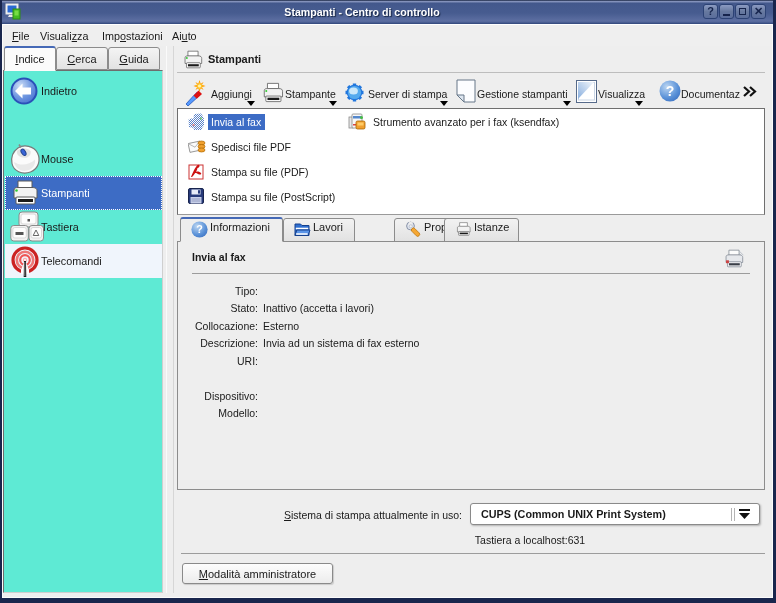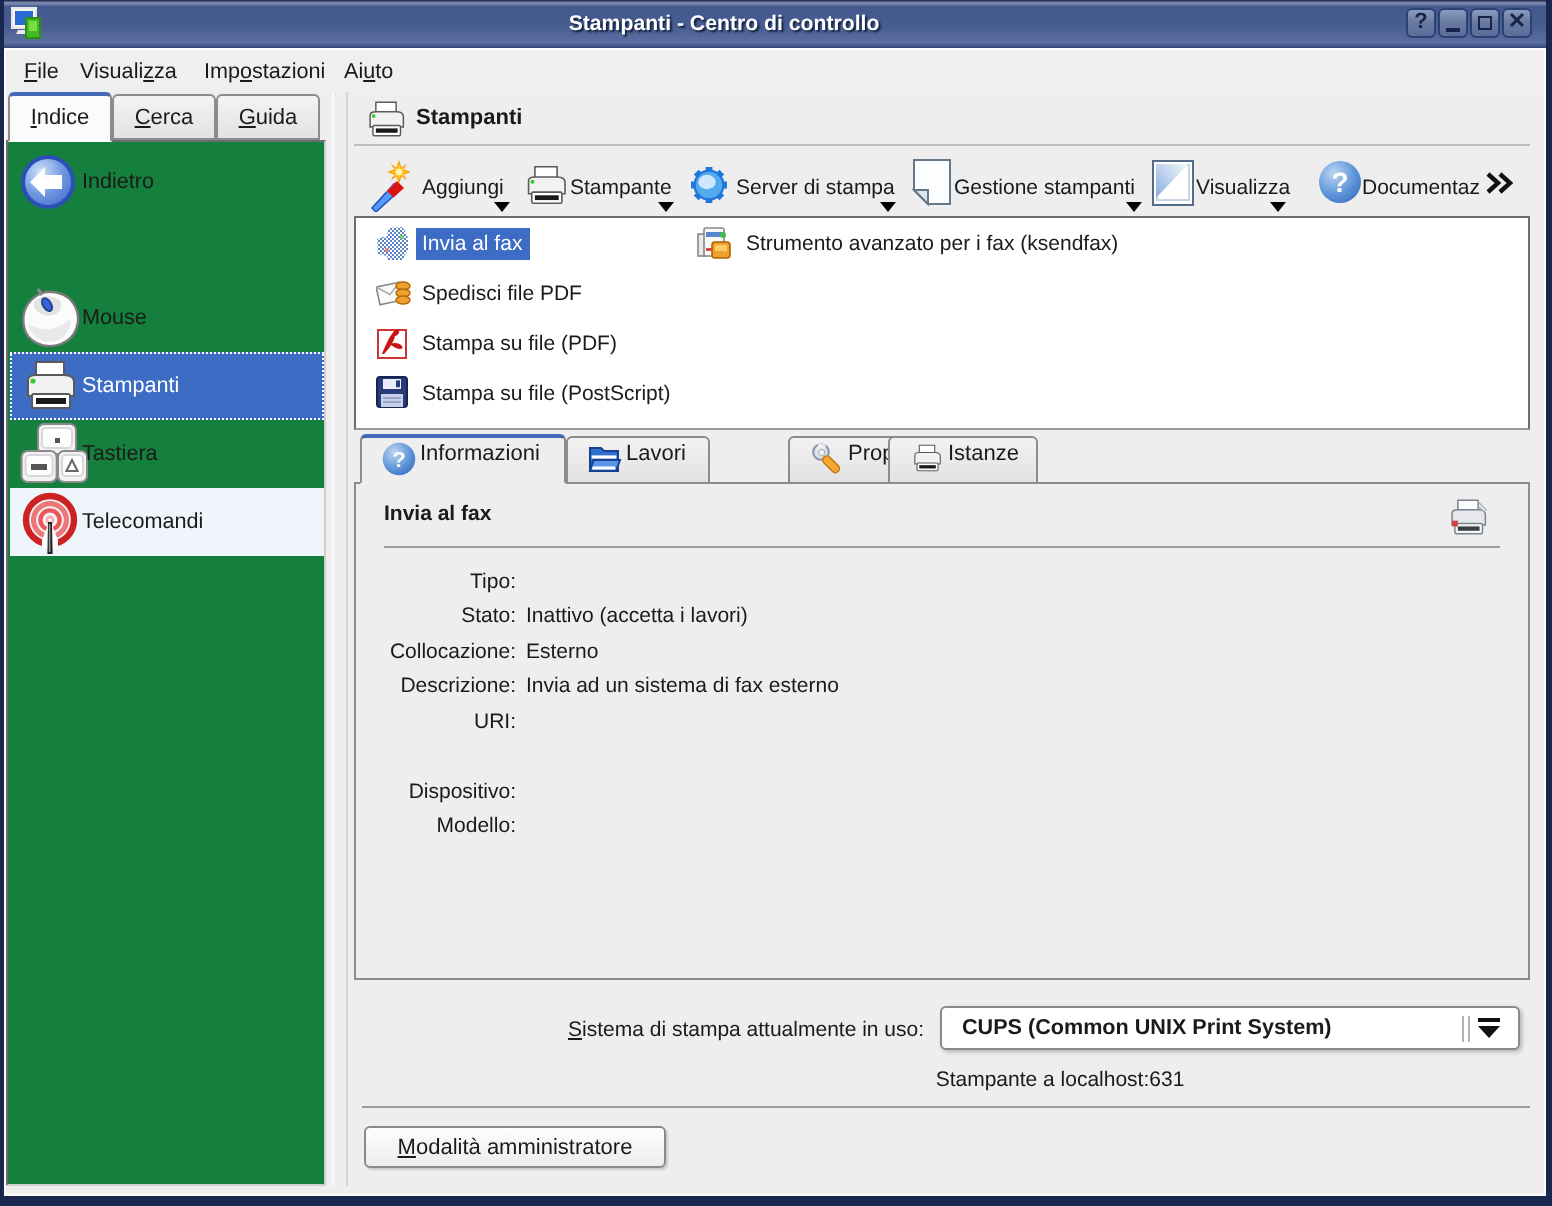--- a/index.html
+++ b/index.html
@@ -31,21 +31,21 @@
 #menubar span { position:absolute; top:5px; font-size:10.8px; }
 u { text-decoration:underline; }
 
 
 .ltab { position:absolute; top:47px; height:23px; border:1px solid #8c8c8c;
   background:linear-gradient(180deg,#f4f4f4,#e2e2e2); text-align:center;
   font-size:11px; padding-top:5px; border-radius:3px 3px 0 0; }
 #ltab1 { left:4px; width:52px; background:#fbfbfb; border-bottom:1px solid #fbfbfb;
   border-top:2px solid #4569b6; height:25px; top:46px; z-index:3; }
 
-#leftbox { left:3px; top:70px; width:160px; height:523px; background:#15803d;
+#leftbox { left:3px; top:70px; width:160px; height:523px; background:#5eead4;
   border:1px solid #6e6e6e; border-bottom-color:#cfcfcf; border-right-color:#cfcfcf; }
 .lrow { position:absolute; left:1px; width:157px; height:34px; }
 .lrow .ic { position:absolute; left:5px; top:3px; }
 .lrow .tx { position:absolute; left:36px; top:11px; font-size:10.8px; }
 .alt { background:#f0f5fc; }
 #lrow-sel { background:#3d6cc5; outline:1px dotted #ffffff; outline-offset:-1px; }
 #lrow-sel .tx { color:#ffffff; }
 
 
 #splitter { left:165px; top:46px; width:11px; height:547px; background:#eeeeee; }
@@ -411,21 +411,21 @@
 <div class="abs" id="combolbl"><u>S</u>istema di stampa attualmente in uso:</div>
 <div class="abs" id="combo">
   <div class="tx">CUPS (Common UNIX Print System)</div>
   <div class="grip" style="right:27px;"></div>
   <div class="grip" style="right:24px;"></div>
   <svg width="13" height="13" viewBox="0 0 13 13" style="position:absolute;right:8px;top:4px;">
     <rect x="1" y="1" width="11" height="2" fill="#111111"></rect>
     <path d="M1 5 L12 5 L6.5 11 Z" fill="#111111"></path>
   </svg>
 </div>
-<div class="abs" id="connesso">Stampante a localhost:631</div>
+<div class="abs" id="connesso">Tastiera a localhost:631</div>
 <div class="abs" id="hsep"></div>
 <div class="abs" id="adminbtn"><u>M</u>odalità amministratore</div>
 
 <div class="abs" id="frame-left"></div>
 <div class="abs" id="frame-right"></div>
 <div class="abs" id="frame-bottom"></div>
 <div class="abs" id="frame-left-hl"></div>
 <div class="abs" id="frame-right-hl"></div>
 <div class="abs" id="frame-bottom-hl"></div>
 

